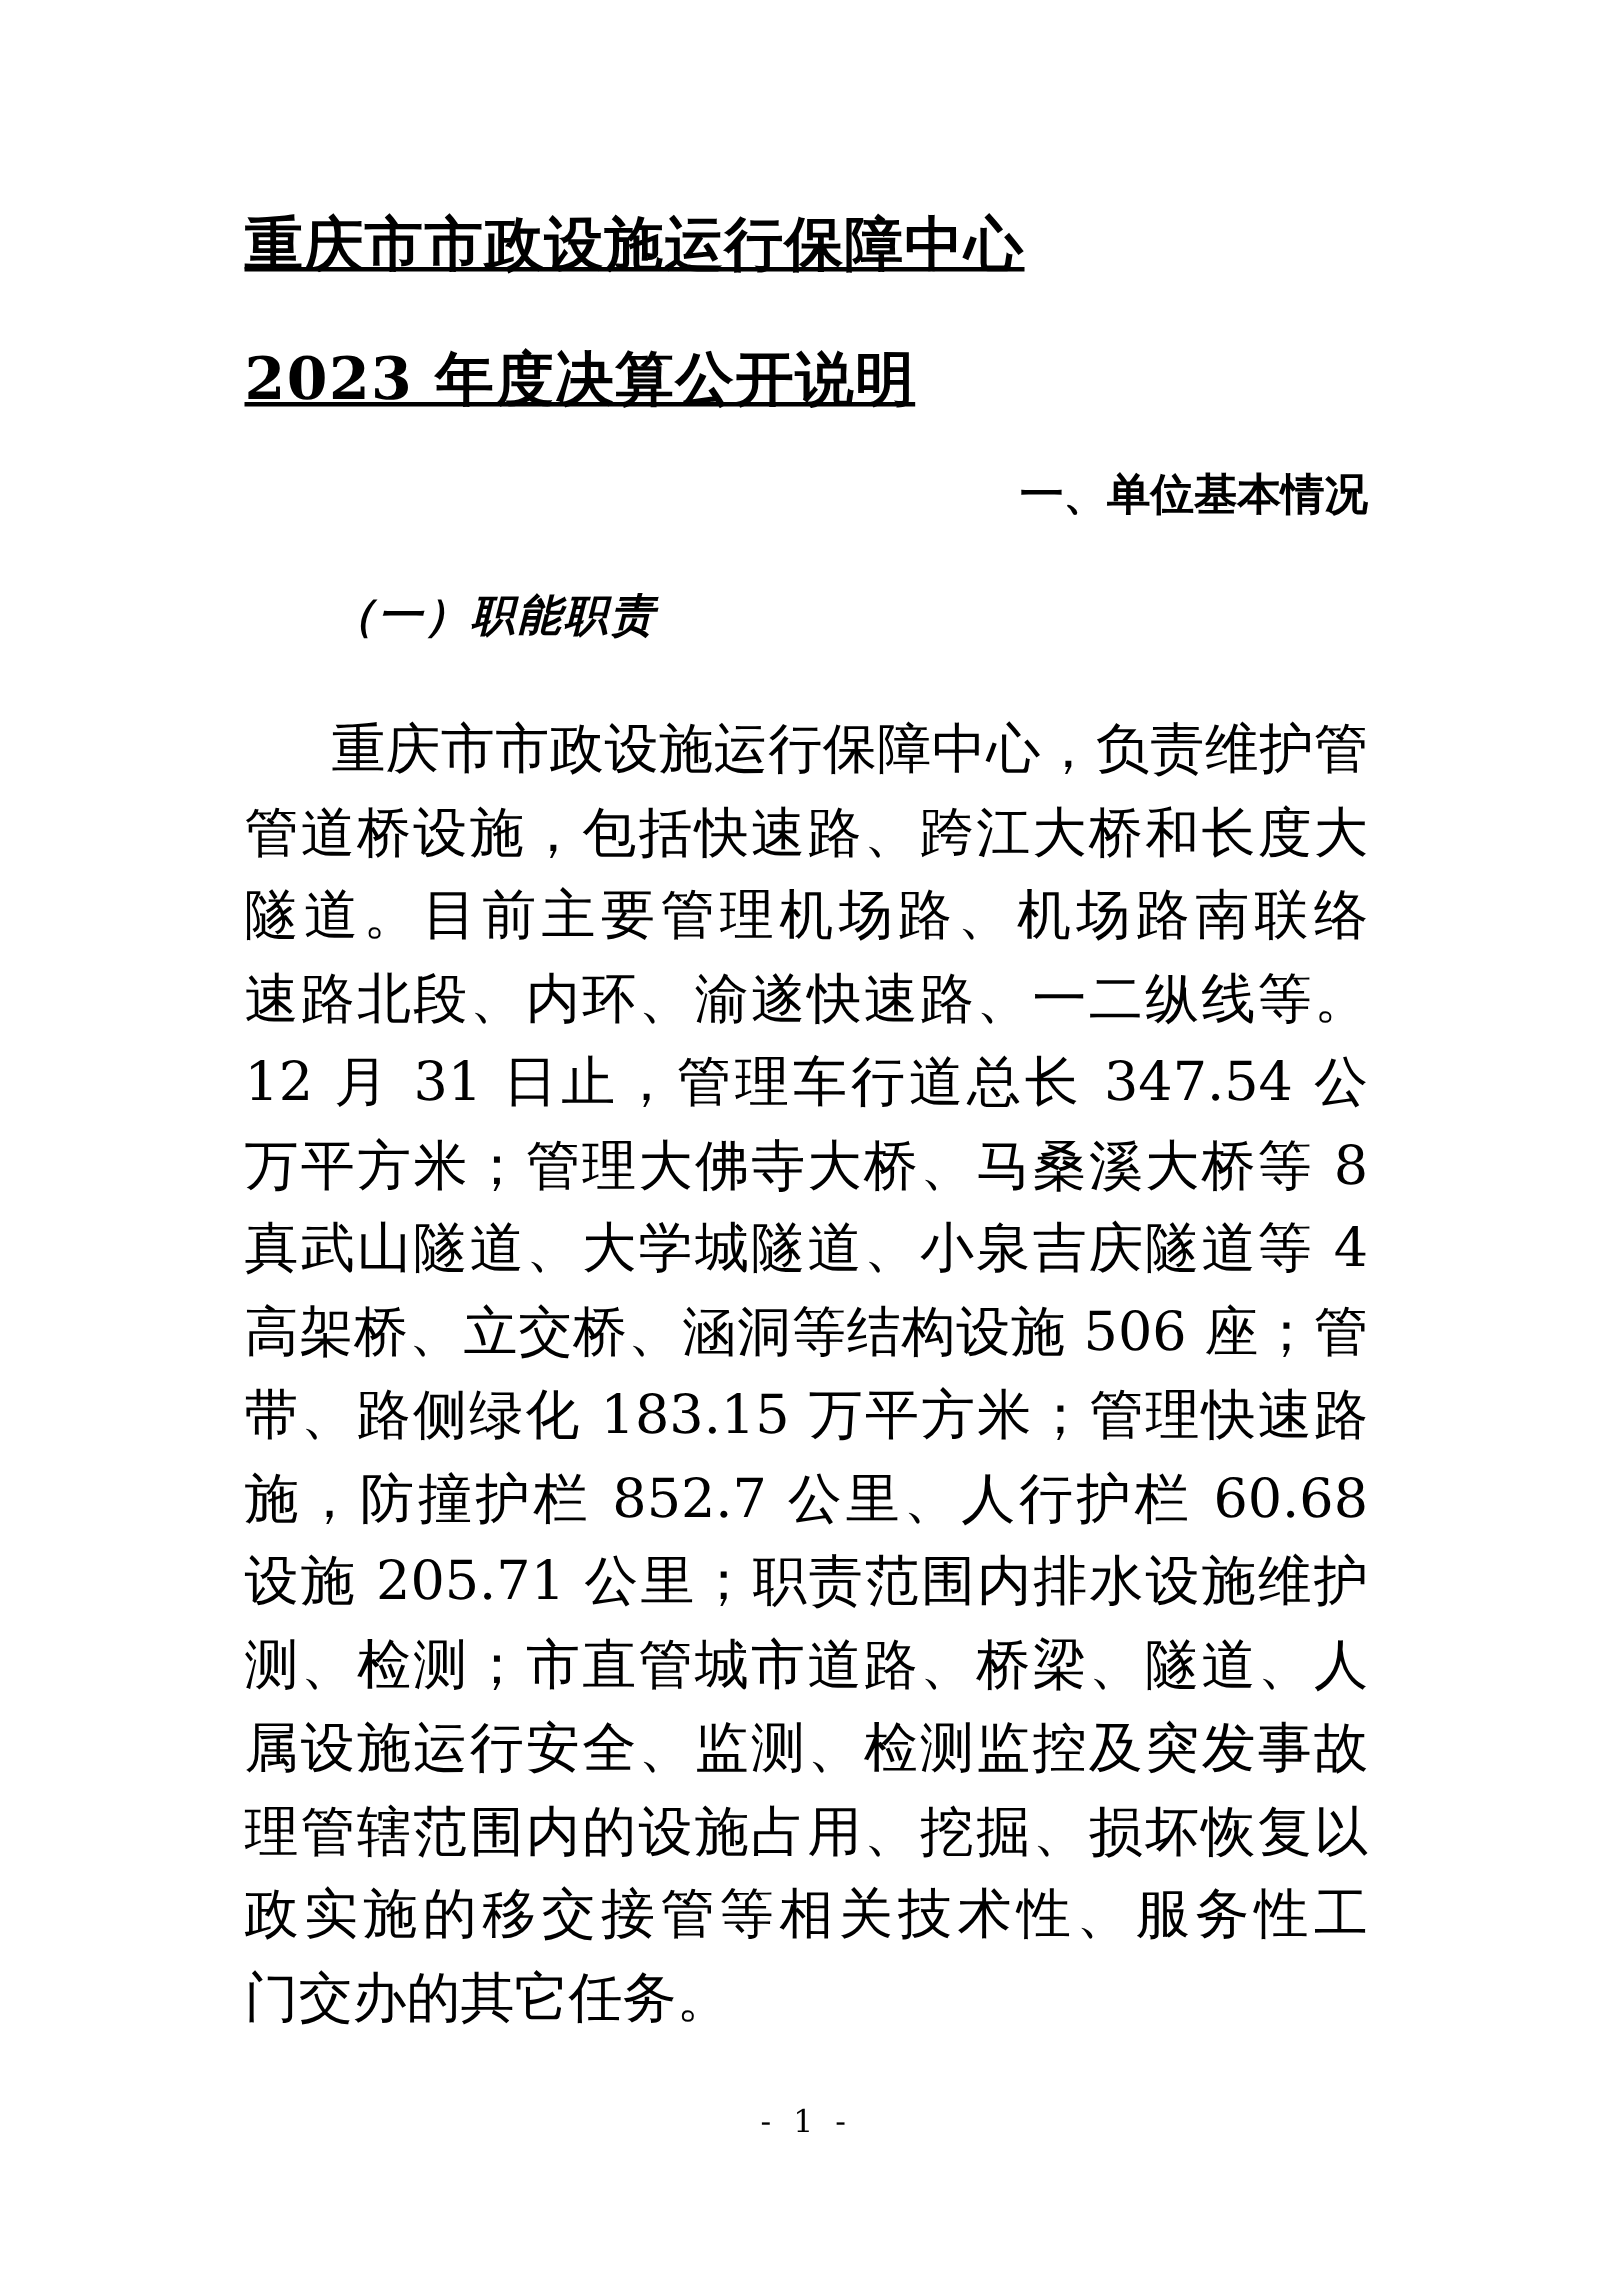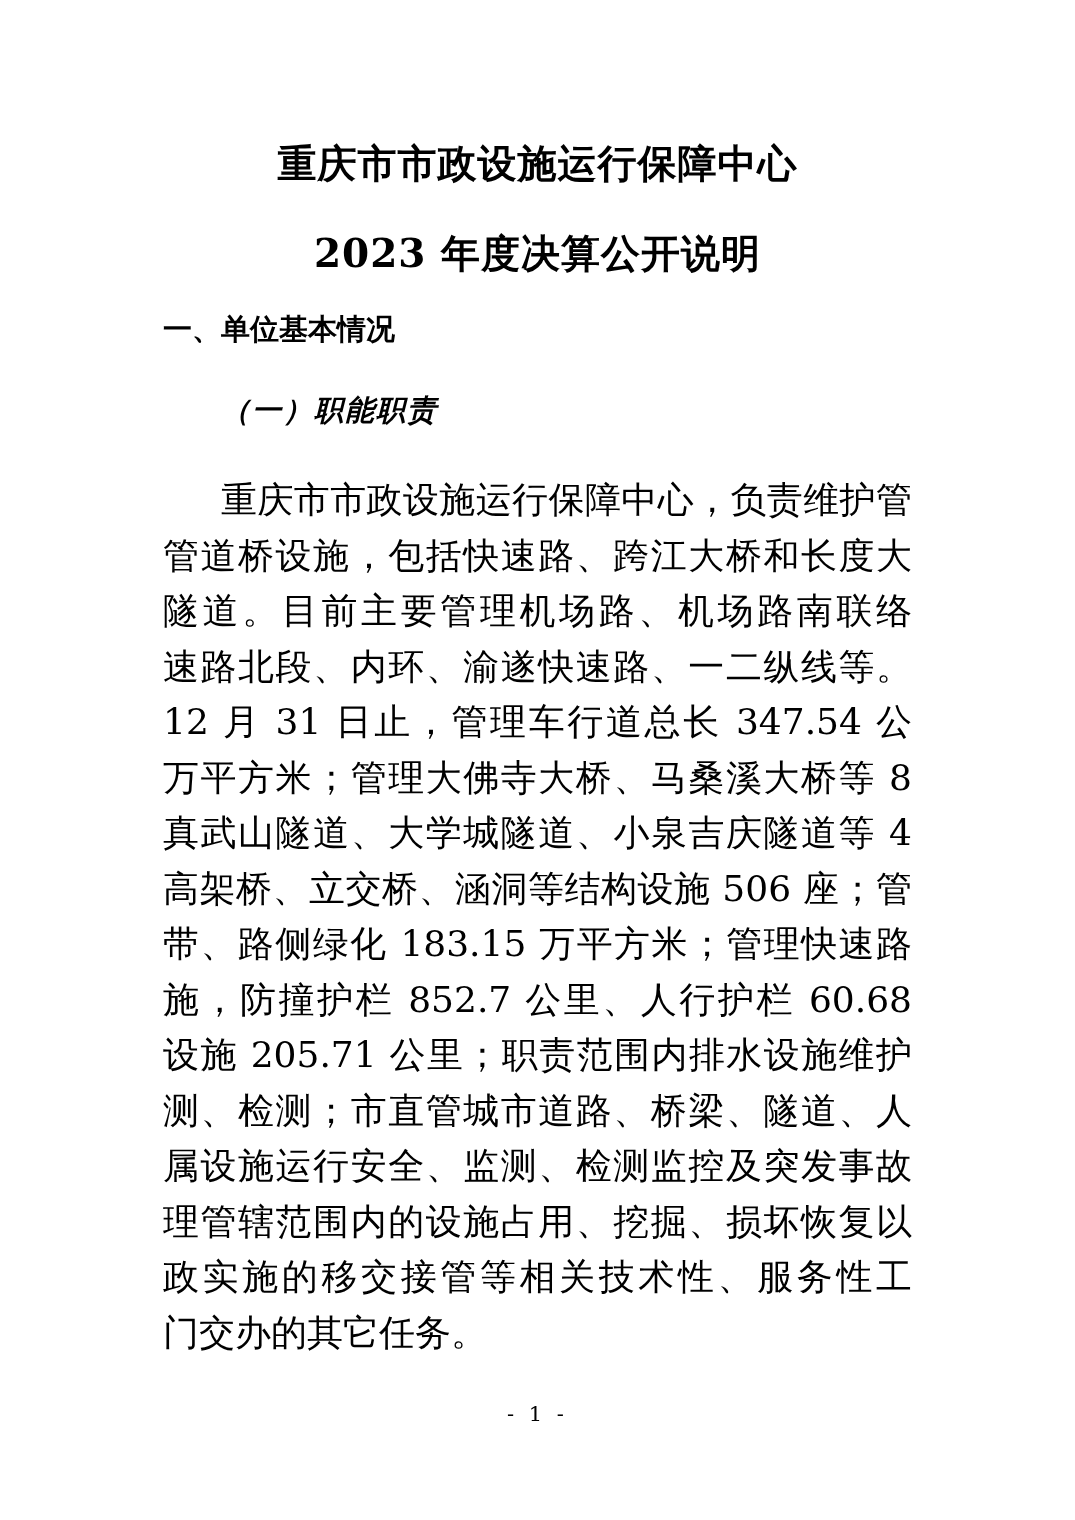--- a/index.html
+++ b/index.html
@@ -17,36 +17,37 @@
     overflow: hidden;
   }
   .content {
     padding: 0 163px;
   }
   .doc-title {
     font-family: "DejaVu Serif", "Liberation Serif", serif;
     font-weight: bold;
     font-size: 39px;
     line-height: 46px;
-    text-align: center;
+    text-align: left;
     letter-spacing: 1px;
+    text-decoration: underline;
   }
   .doc-title.first {
     padding-top: 140px;
   }
   .doc-title.second {
     margin-top: 44px;
   }
   .section-heading {
     margin-top: 33px;
     font-family: "DejaVu Sans", "Liberation Sans", sans-serif;
     font-weight: bold;
     font-size: 29px;
     line-height: 40px;
-    text-align: left;
+    text-align: right;
   }
   .subsection-heading {
     margin-top: 41px;
     font-family: "DejaVu Serif", "Liberation Serif", serif;
     font-weight: bold;
     font-size: 29px;
     line-height: 40px;
     text-indent: 58px;
     letter-spacing: 2px;
     font-style: italic;

